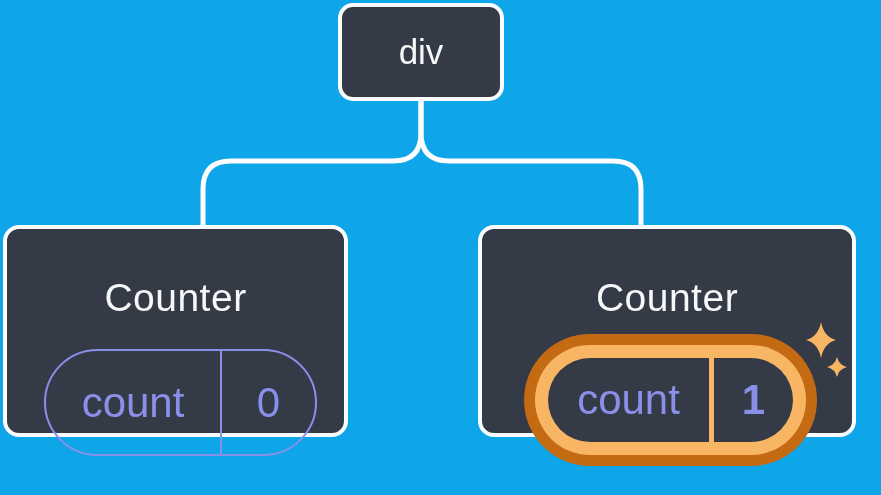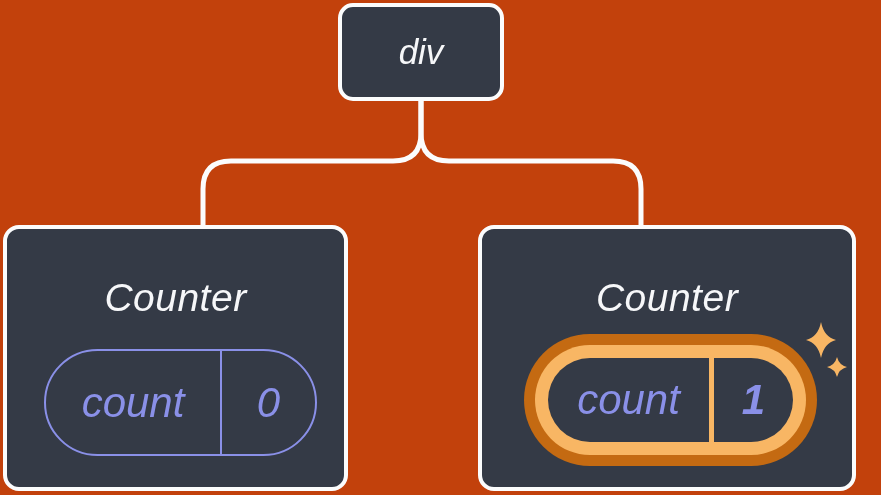--- a/index.html
+++ b/index.html
@@ -2,23 +2,22 @@
 <html><head>
 <meta charset="utf-8">
 <style>
   html, body { margin: 0; padding: 0; }
   body { font-family: "Liberation Sans", sans-serif; }
 
   .stage {
     position: relative;
     width: 881px;
     height: 495px;
-    background: #c2410c;
+    background: #0ea5e9;
     overflow: hidden;
-    font-style: italic;
   }
 
   .connector-svg {
     position: absolute;
     left: 0; top: 0;
     width: 881px; height: 495px;
   }
 
   .node {
     position: absolute;
@@ -33,21 +32,21 @@
     border-radius: 15px;
     display: flex;
     align-items: center;
     justify-content: center;
     color: #f6f7f9;
     font-size: 35px;
   }
 
   .counter-card {
     top: 225px;
-    height: 266px;
+    height: 212px;
     border-radius: 16px;
   }
   .counter-card.left  { left: 3px;   width: 345px; }
   .counter-card.right { left: 478px; width: 378px; }
 
   .counter-title {
     position: absolute;
     top: 47px;
     left: 0; right: 0;
     text-align: center;

